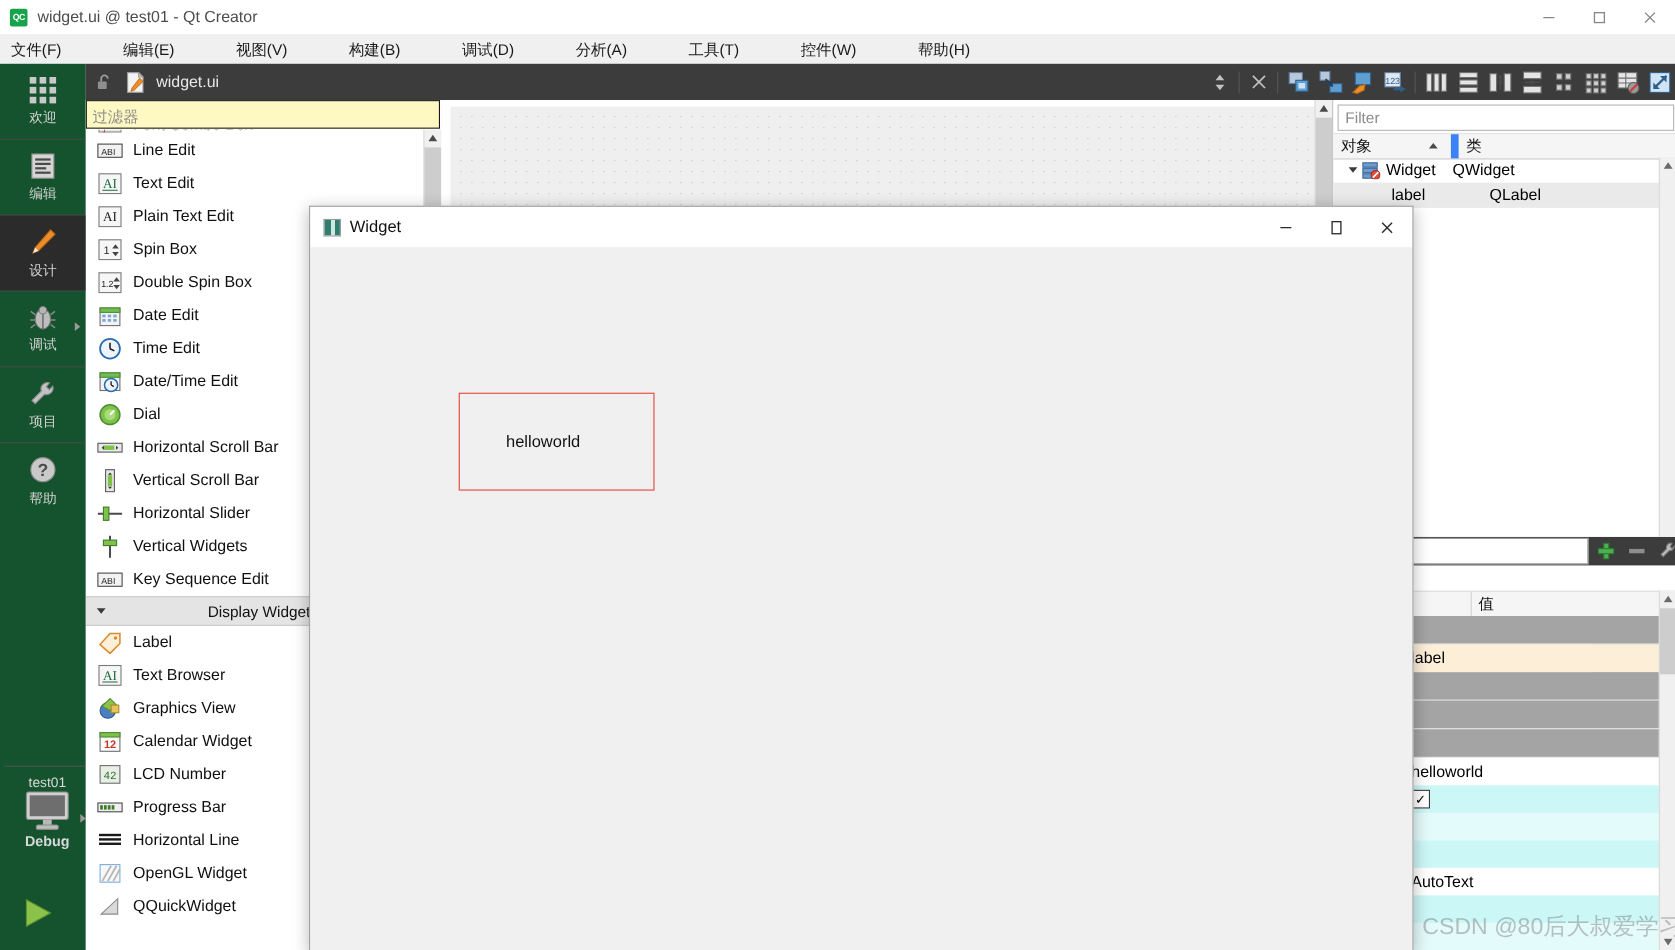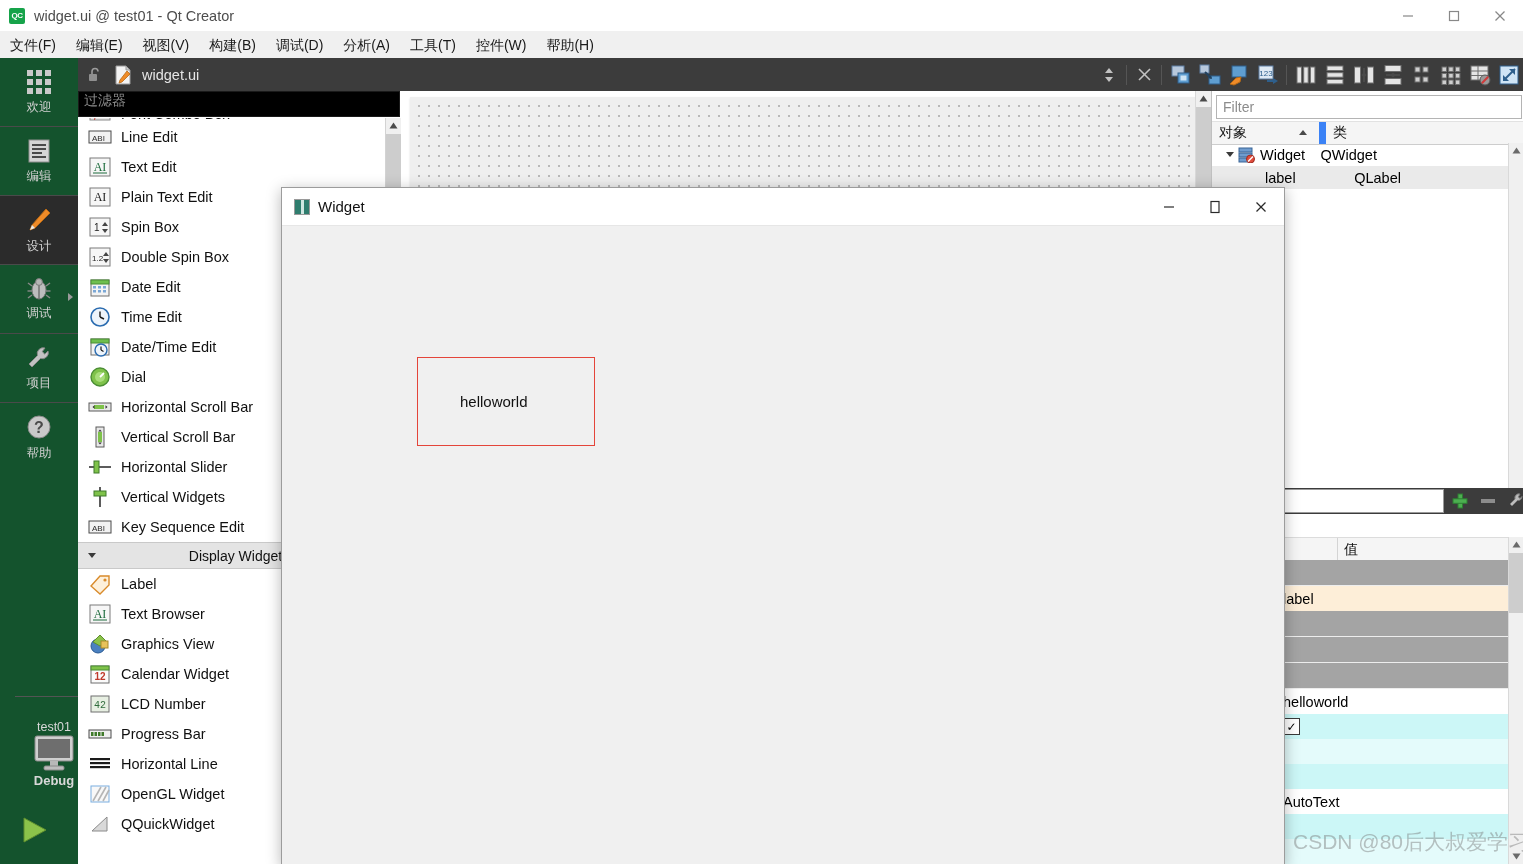--- a/index.html
+++ b/index.html
@@ -47,20 +47,21 @@
     color: #8a8a8a;
   }
   #titlebar .wbtn svg { display: block; }
 
   
   #menubar {
     position: absolute; left: 0; top: 31px; width: 1523px; height: 27px;
     background: #f0f0f0;
     display: flex; align-items: center;
     border-bottom: 1px solid #e8e8e8;
+    gap: 36px;
   }
   #menubar .mi {
     padding: 3px 10px;
     font-size: 14px; color: #1a1a1a;
     line-height: 18px;
   }
 
   
   #modebar {
     position: absolute; left: 0; top: 58px; width: 78px; height: 806px;
@@ -78,23 +79,23 @@
   .mode .arrow {
     position: absolute; right: 5px; top: 28px;
     width: 0; height: 0;
     border-left: 5px solid #9a9a9a;
     border-top: 4px solid transparent;
     border-bottom: 4px solid transparent;
   }
   .mode-sep { height: 1px; background: #4a4a4a; margin: 0 0 0 0; }
 
   #kitarea {
-    position: absolute; left: 15px; top: 638px; width: 78px;
+    position: absolute; left: 4px; top: 638px; width: 78px;
     display: flex; flex-direction: column; align-items: center;
-    border-top: 1px solid #545454; padding-top: 23px;
+    border-top: 1px solid #545454; padding-top: 7px;
   }
   #kitarea .kit-name { color: #d8d8d8; font-size: 12.5px; }
   #kitarea .kit-cfg { color: #d8d8d8; font-size: 13px; font-weight: bold; margin-top: 1px;}
   #kitarea .kit-wrap { position: relative; }
   #kitarea .kit-wrap .arrow {
     position: absolute; right: -12px; top: 22px;
     width: 0; height: 0;
     border-left: 5px solid #9a9a9a;
     border-top: 4px solid transparent;
     border-bottom: 4px solid transparent;
@@ -125,22 +126,22 @@
   #widgetbox {
     position: absolute; left: 78px; top: 91px; width: 323px; height: 773px;
     background: #ffffff;
     border-right: 1px solid #c0c0c0;
     overflow: hidden;
   }
   #filterbox {
     position: absolute; left: 0; top: 0; width: 322px; height: 26px;
     border: 1px solid #1a1a1a;
     box-sizing: border-box;
-    background: #000000;
-    display: flex; align-items: flex-start;
+    background: #fef9c3;
+    display: flex; align-items: flex-end;
   }
   #filterbox .ph { color: #8c8c8c; font-size: 14px; margin-left: 5px; }
   #wlist {
     position: absolute; left: 0; top: 27px; width: 322px; height: 746px;
     overflow: hidden;
   }
   .wrow {
     height: 30px; display: flex; align-items: center;
     padding-left: 9px;
   }

